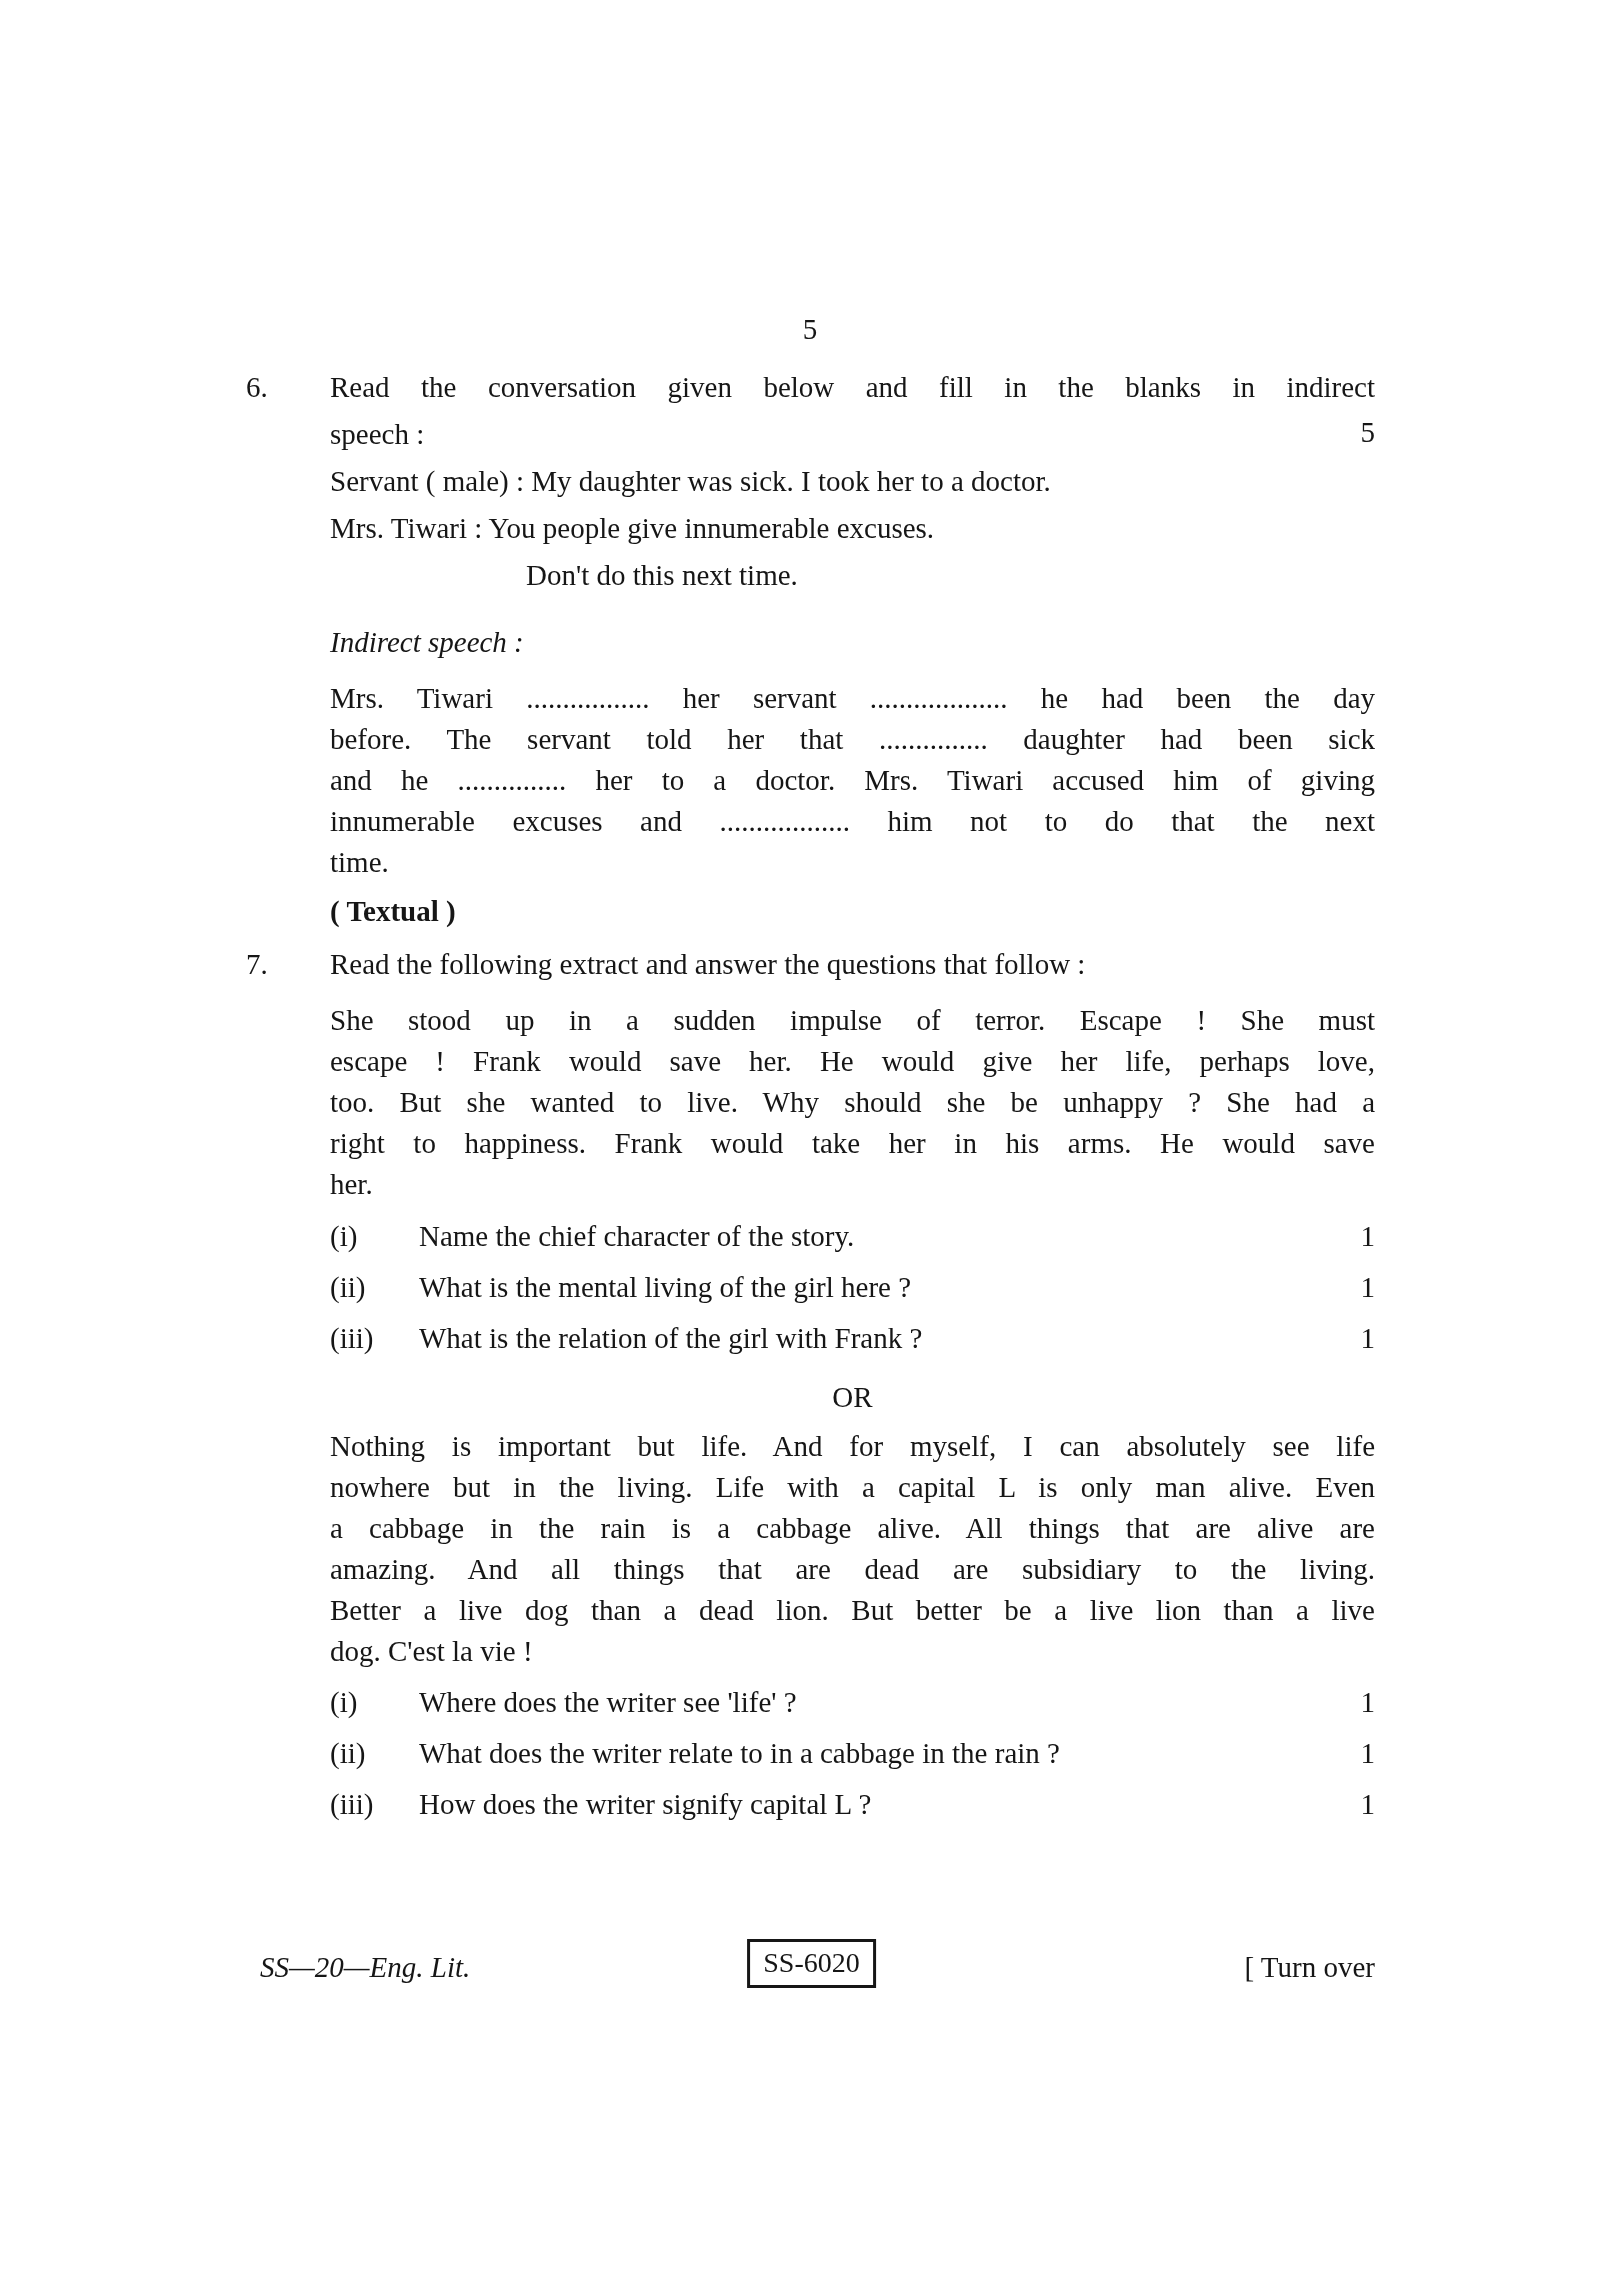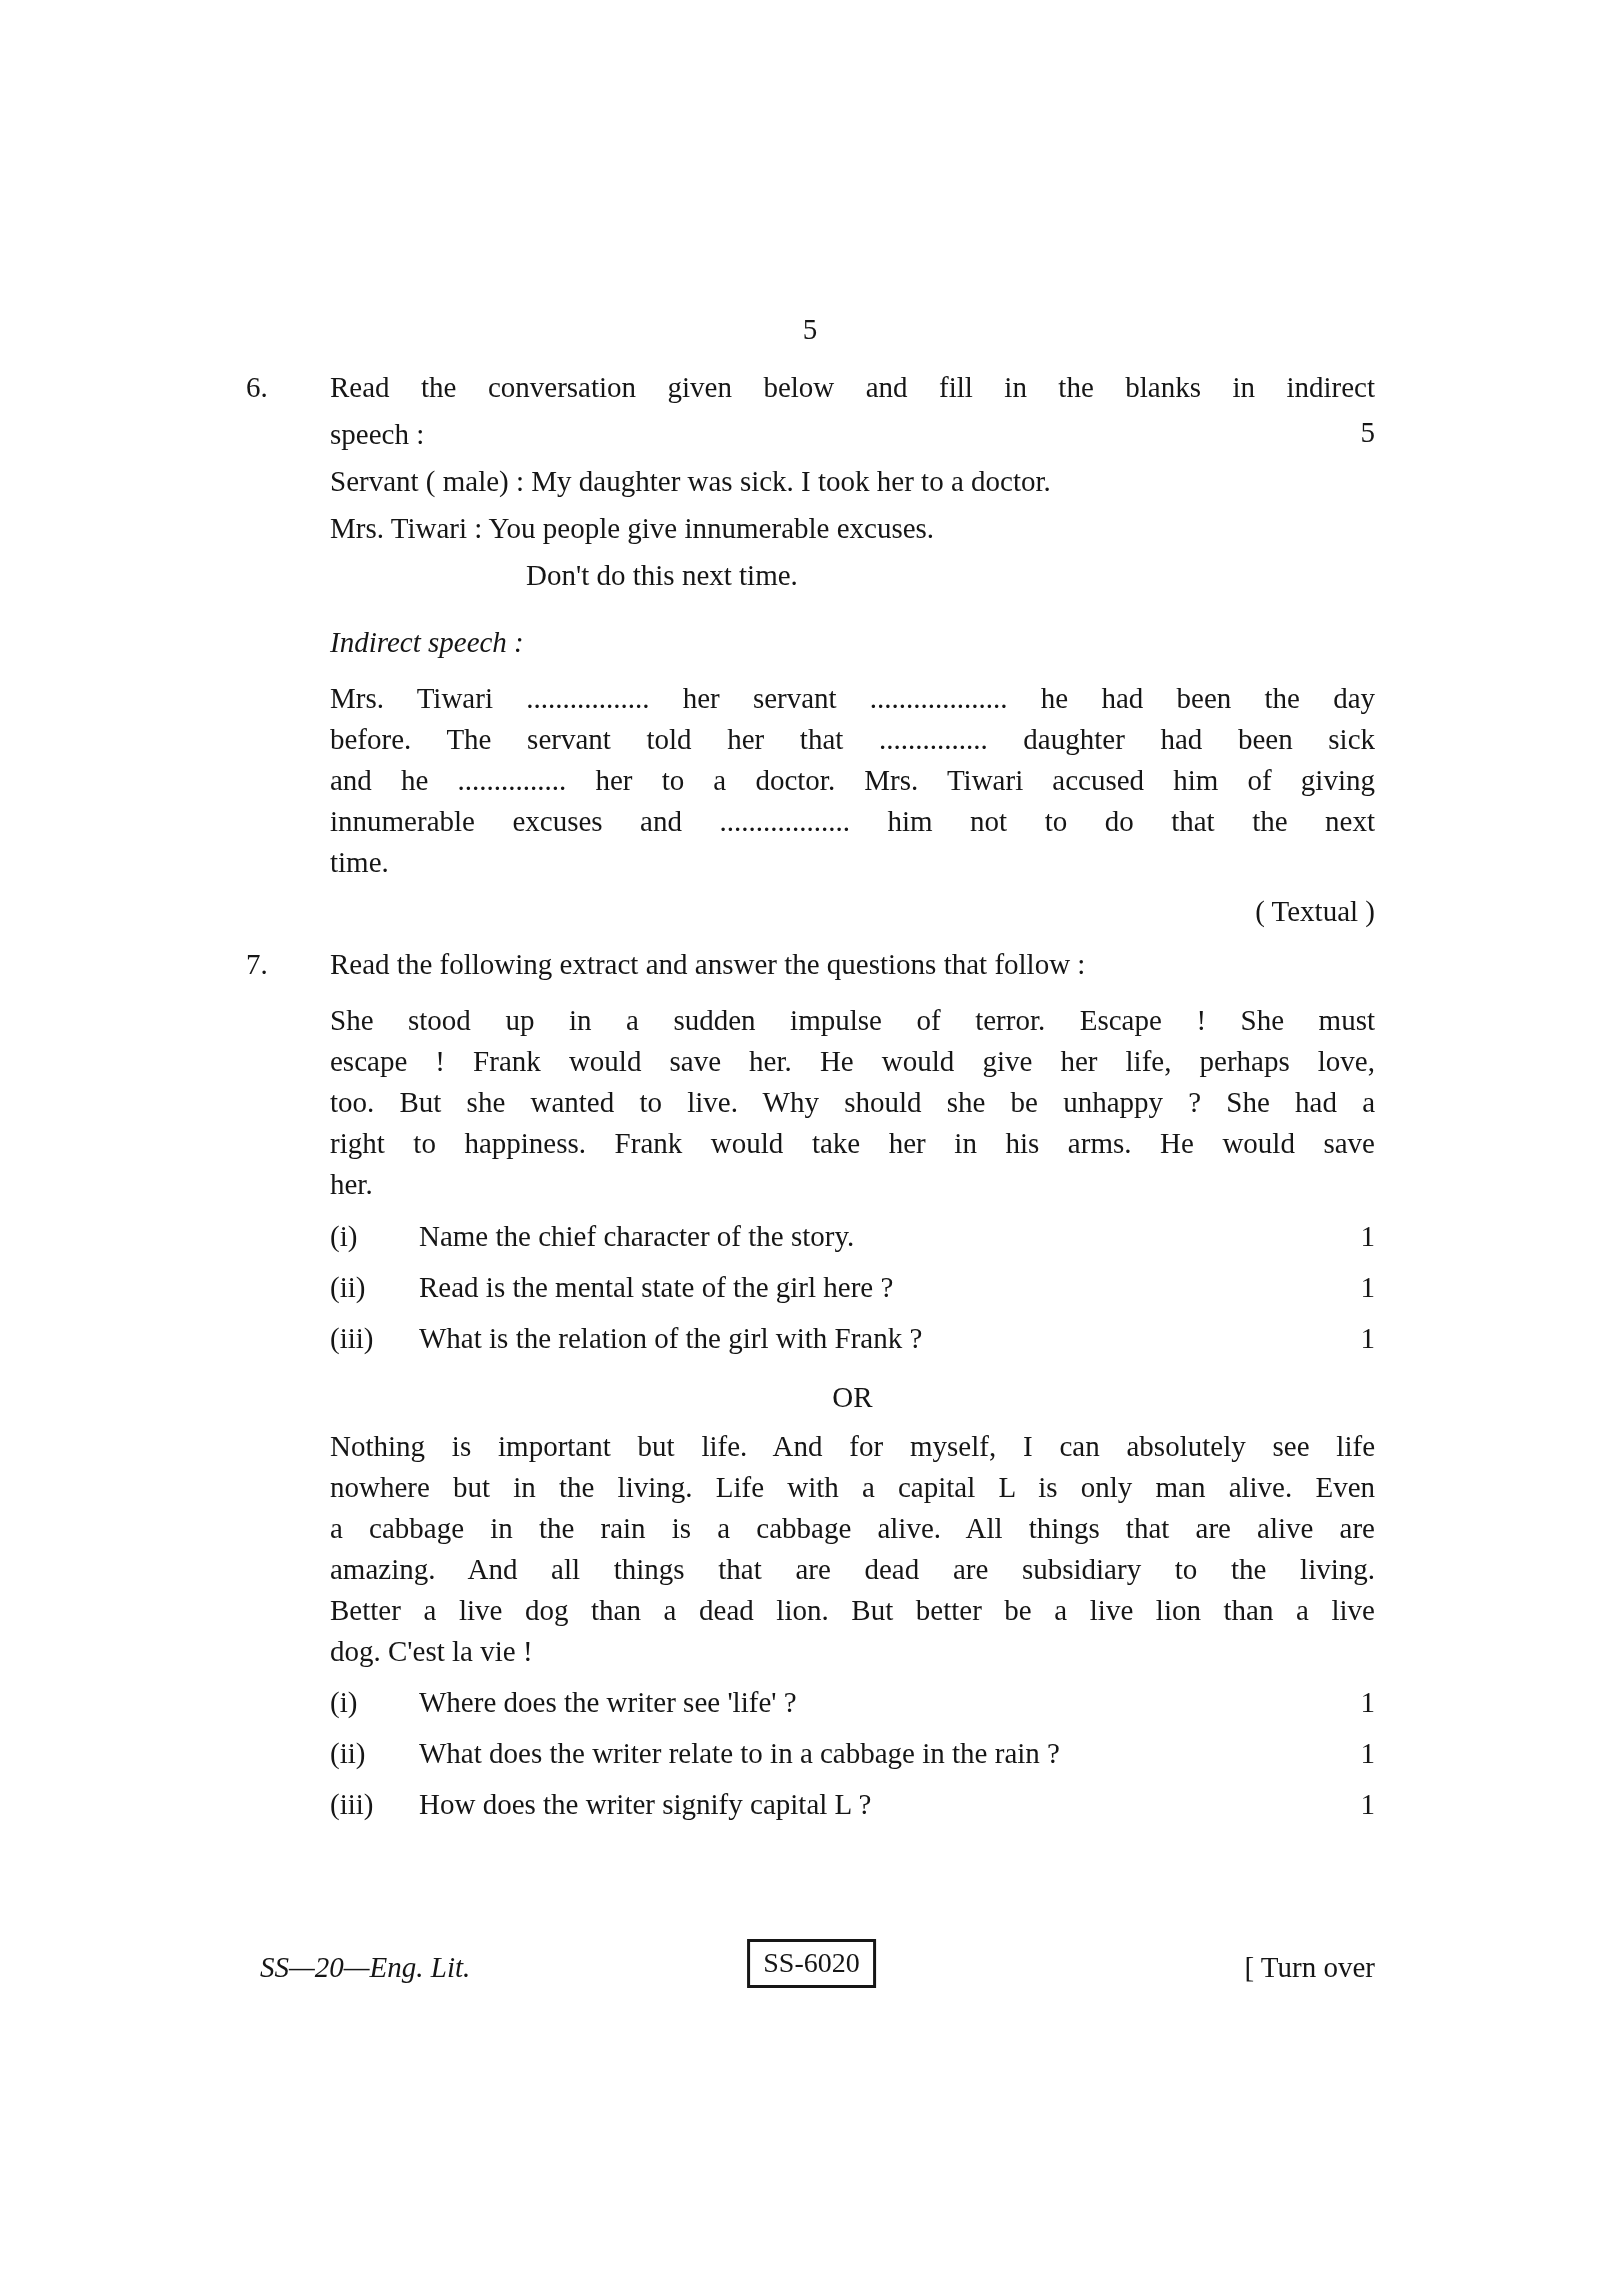--- a/index.html
+++ b/index.html
@@ -62,23 +62,23 @@
   .section-title {
     margin-top: 17.6px;
     text-align: center;
     font-size: 30px;
     font-weight: bold;
     line-height: 47px;
     letter-spacing: 0.5px;
   }
   .section-subtitle {
     margin-top: 5.9px;
-    text-align: right;
+    text-align: left;
     font-size: 29px;
-    font-weight: normal;
+    font-weight: bold;
     line-height: 45px;
   }
   .q7 { margin-top: 7.8px; }
   .q-prompt-single { line-height: 47px; }
   .extract1 { margin-top: 12px; }
   .extract2 { margin-top: 7.8px; }
   .subq-list { margin-top: 10.8px; }
   .subq-row {
     display: flex;
     line-height: 41px;
@@ -171,21 +171,21 @@
       </div>
 
       <div class="subq-list">
         <div class="subq-row">
           <span class="sq-num">(i)</span>
           <span class="sq-text">Name the chief character of the story.</span>
           <span class="sq-marks">1</span>
         </div>
         <div class="subq-row">
           <span class="sq-num">(ii)</span>
-          <span class="sq-text">Read is the mental state of the girl here ?</span>
+          <span class="sq-text">What is the mental living of the girl here ?</span>
           <span class="sq-marks">1</span>
         </div>
         <div class="subq-row">
           <span class="sq-num">(iii)</span>
           <span class="sq-text">What is the relation of the girl with Frank ?</span>
           <span class="sq-marks">1</span>
         </div>
       </div>
 
       <div class="or-label">OR</div>

